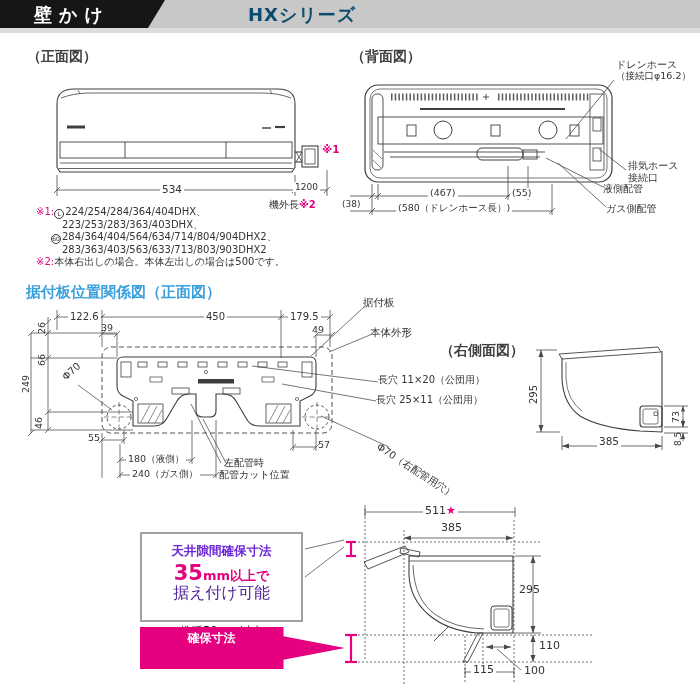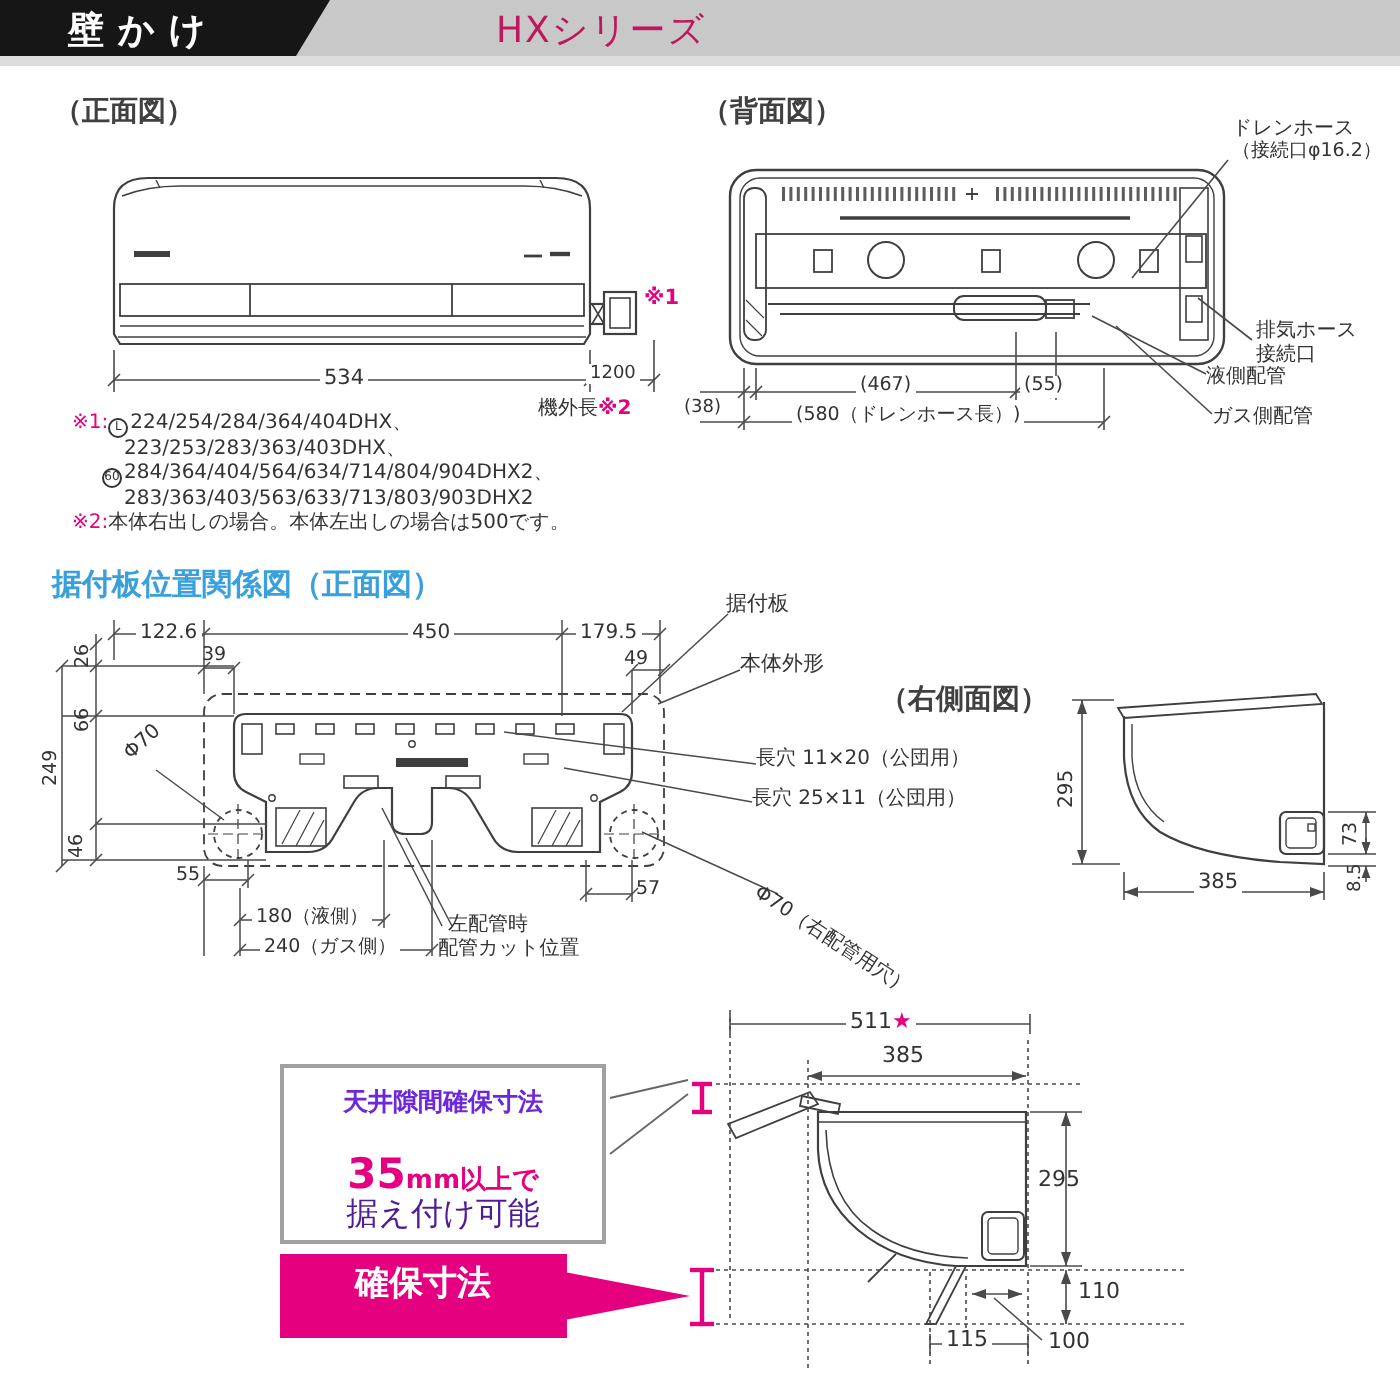--- a/index.html
+++ b/index.html
@@ -7,37 +7,37 @@
   .stage{position:absolute;left:0;top:0;width:700px;height:700px;background:#fff;overflow:hidden}
   .art{position:absolute;left:0;top:0}
   .t{position:absolute;color:#333;font-size:10px;line-height:1.15;white-space:nowrap}
   .b{background:#fff;padding:0 2px}
   .blue{color:#404040;font-weight:bold;font-size:14px}
   .blue15{color:#3aa0dc;font-weight:bold;font-size:15px}
   .pink{color:#e4007f}
   .r90{transform:rotate(-90deg);transform-origin:0 0}
   .s9{font-size:9px}.s95{font-size:9.5px}.s105{font-size:10.5px}.s11{font-size:11px}
   .hdr-gray{position:absolute;left:0;top:0;width:700px;height:28px;background:#c8c8c8}
-  .hdr-gray span{position:absolute;left:248px;top:3px;font-size:18px;font-weight:normal;color:#be185d;letter-spacing:1px}
+  .hdr-gray span{position:absolute;left:248px;top:3px;font-size:18px;font-weight:bold;color:#0c4a6e;letter-spacing:1px}
   .hdr-black{position:absolute;left:0;top:0;width:182px;height:28px;background:#161616;clip-path:polygon(0 0,165px 0,148px 100%,0 100%)}
   .hdr-black span{position:absolute;left:34px;top:3px;font-size:18px;font-weight:bold;color:#fff;letter-spacing:7px}
   .hdr-strip{position:absolute;left:0;top:28px;width:700px;height:5px;background:#dcdcdc}
   .notes{position:absolute;left:36px;top:206px;font-size:10px;color:#333;line-height:11.8px;white-space:nowrap}
   .notes .ind1{margin-left:26px}
   .notes .ind2{margin-left:15px}
   .circ{display:inline-flex;align-items:center;justify-content:center;width:10px;height:10px;border:1px solid #333;border-radius:50%;font-size:6px;line-height:1;vertical-align:-1px;margin-right:1px;color:#333}
   .callout{position:absolute;left:140px;top:532px;width:163px;height:90px;background:#fff;border:2px solid #a0a0a0;text-align:center;padding-top:9px}
   .callout .l1{font-size:12.5px;font-weight:bold;color:#6d28d9}
-  .callout .l2{color:#e4007f;font-weight:bold;font-size:13px;margin-top:15px}
+  .callout .l2{color:#e4007f;font-weight:bold;font-size:13px;margin-top:1px}
   .callout .l2 .big{font-size:21px}
   .callout .l3{color:#4c1d95;font-weight:normal;font-size:16px;margin-top:-2px}
   .callout .l4{font-size:11.5px;color:#1a1a1a;margin-top:20px}
   .banner{position:absolute;left:140px;top:627px;width:205px;height:42px;background:#e4007f;clip-path:polygon(0 0,70% 0,70% 22%,100% 50%,70% 78%,70% 100%,0 100%)}
   .banner .inner{width:143px;text-align:center;color:#fff;padding-top:3px}
-  .banner .l1{font-size:17px;font-weight:bold}
+  .banner .l1{font-size:12px;font-weight:bold}
   .banner .l2{font-size:11.5px;font-weight:bold;margin-top:-2px}
   .banner .l2 .big{font-size:20px}
 </style>
 </head>
 <body>
 
 <div class="stage">
 
   <div>
     <div class="hdr-gray">

